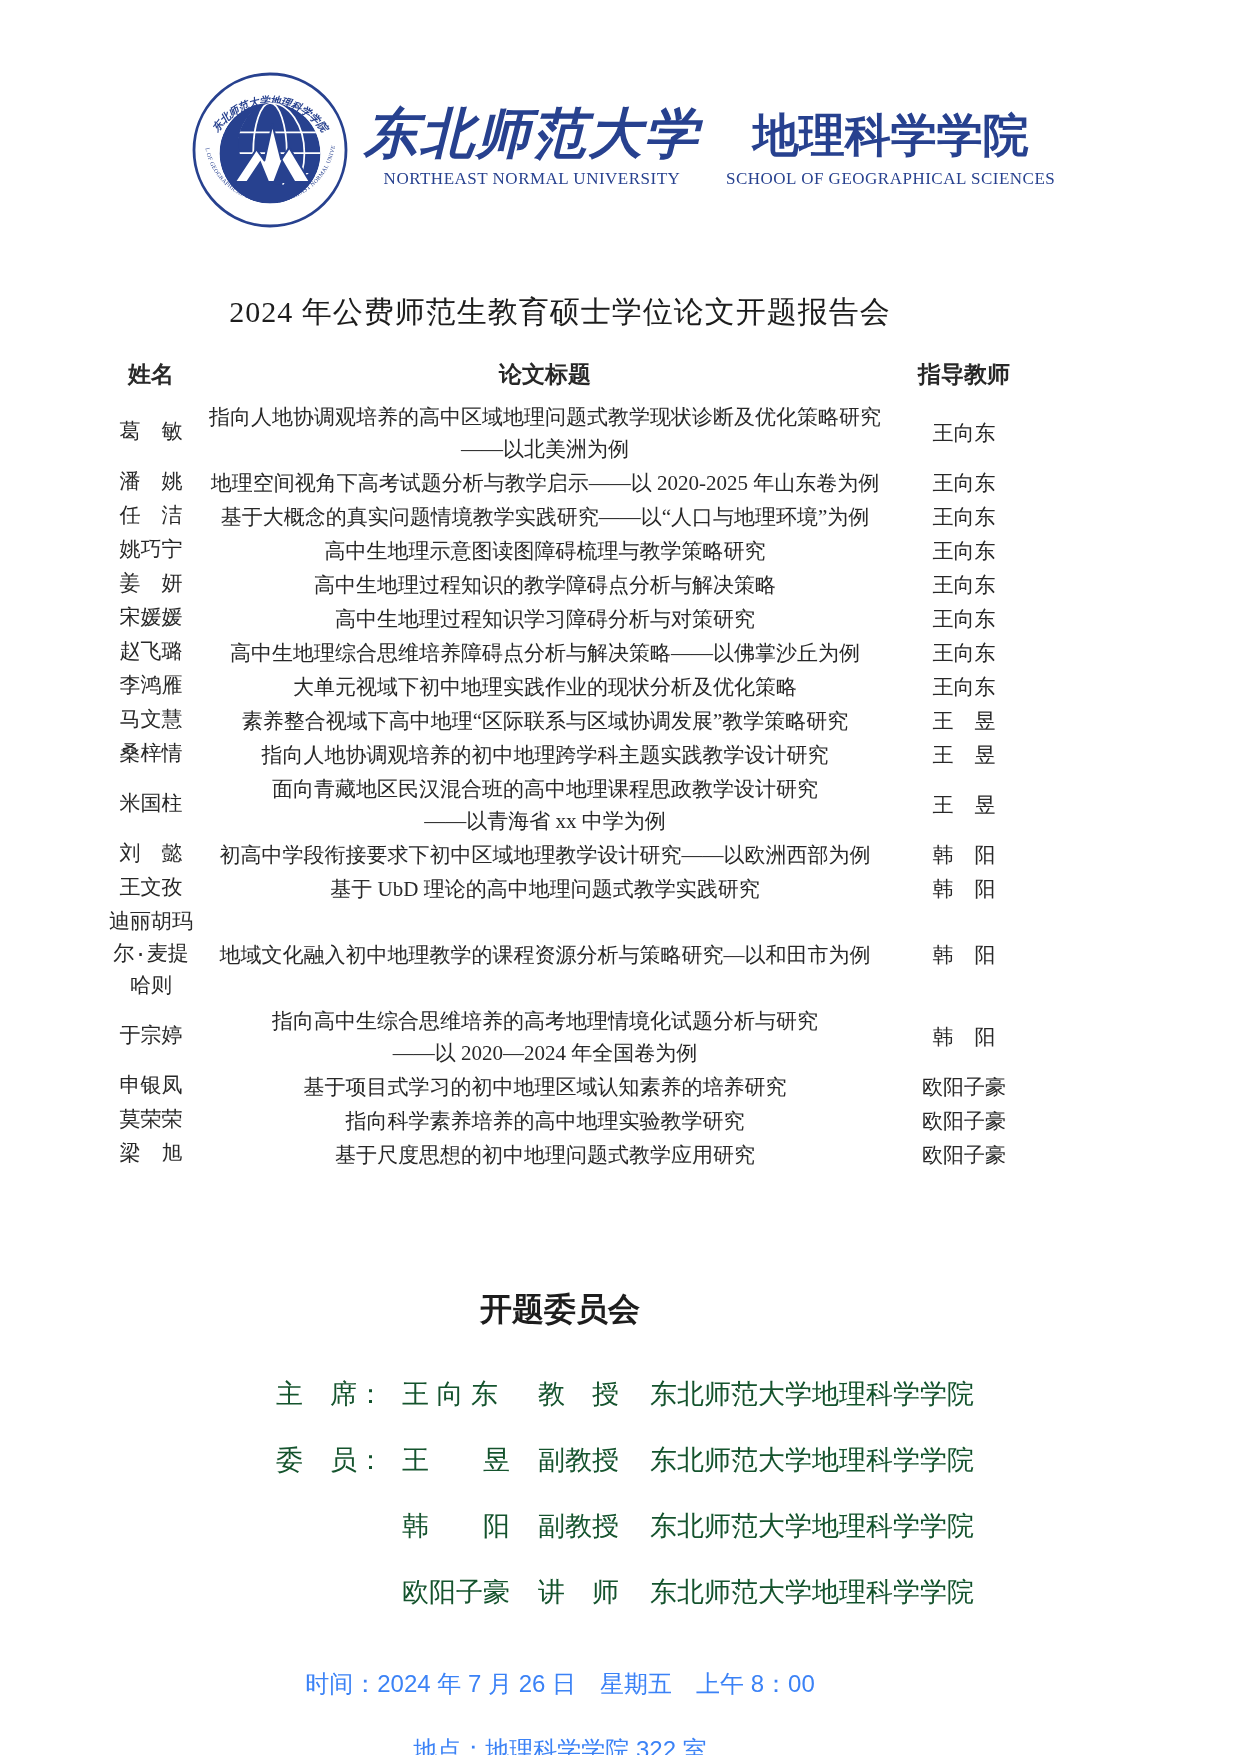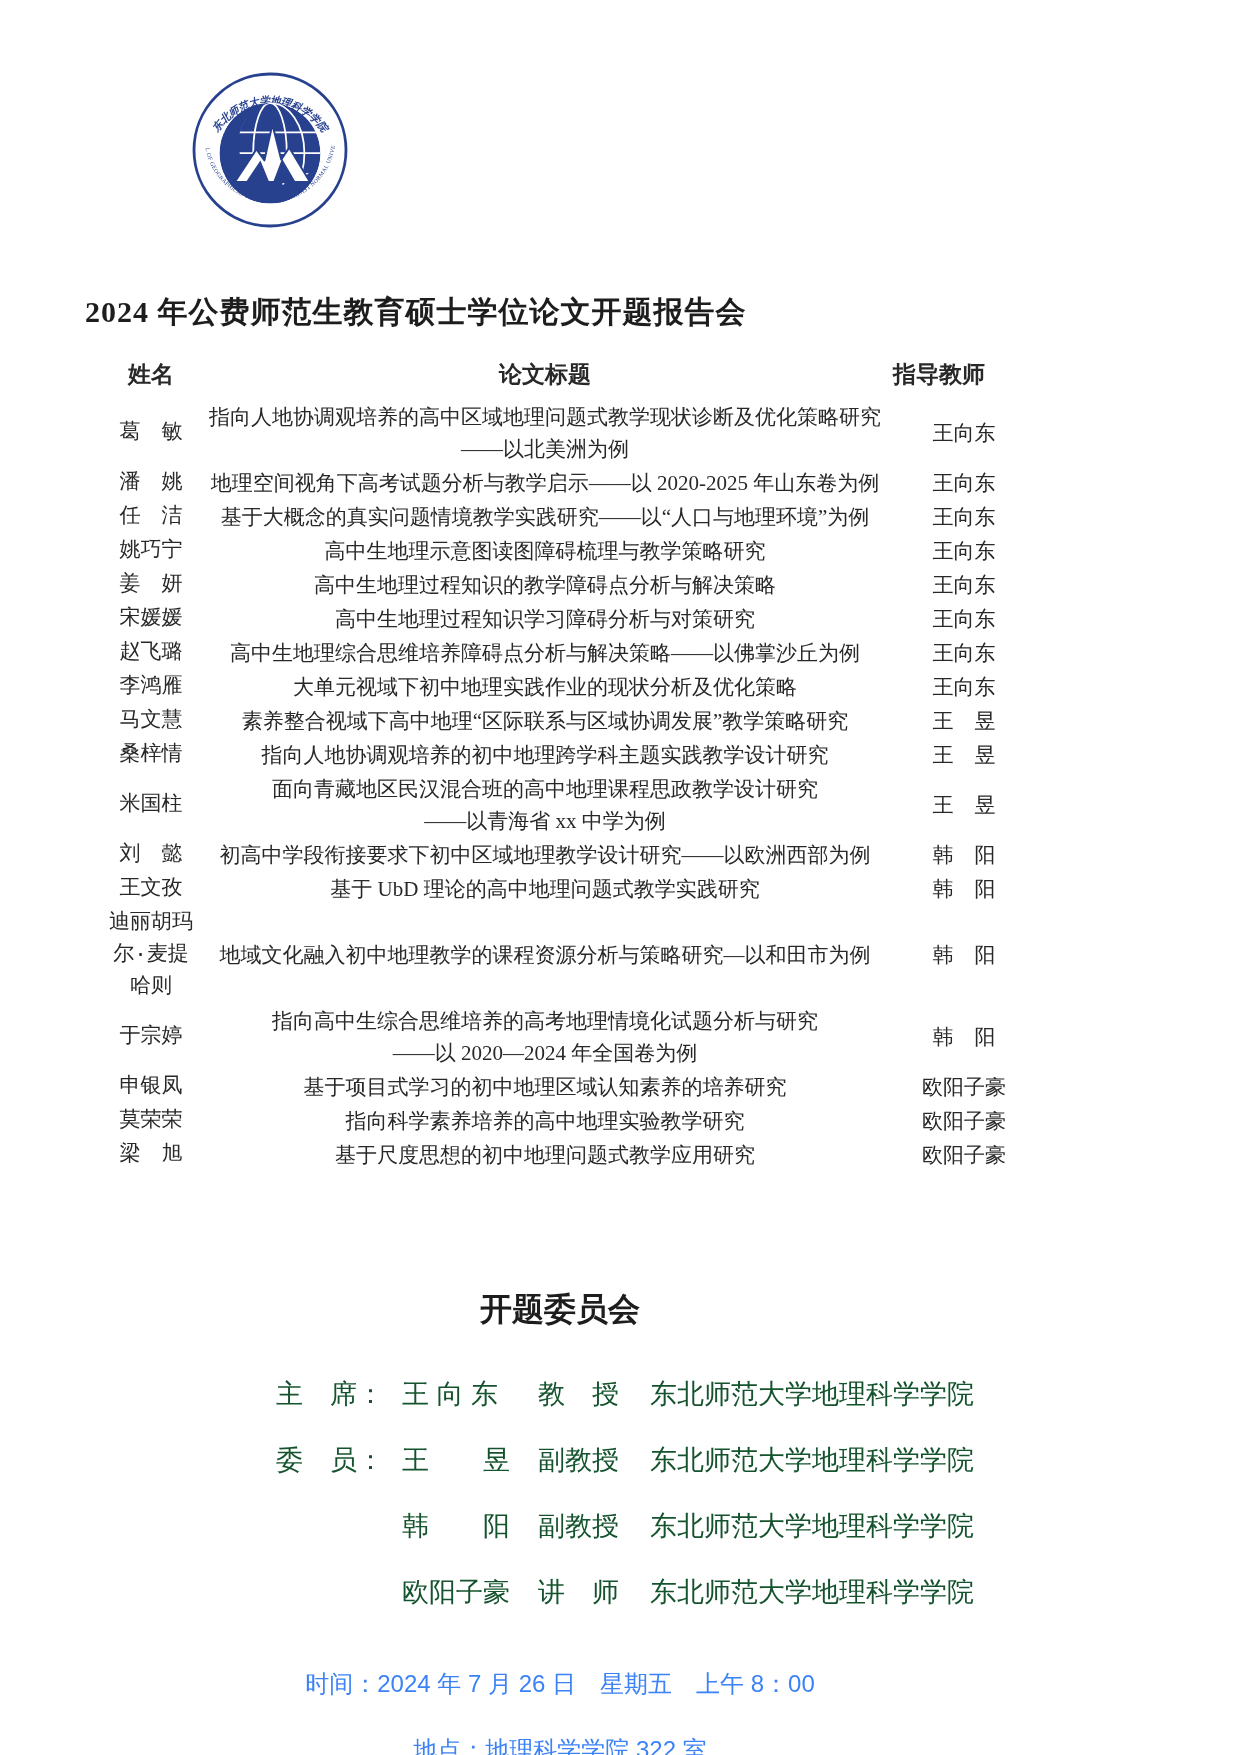--- a/index.html
+++ b/index.html
@@ -11,28 +11,28 @@
   
   .letterhead { display:flex; align-items:center; gap:14px; margin-left:190px; }
   .emblem { width:160px; height:160px; flex:0 0 auto; }
   .brand { display:flex; align-items:flex-end; gap:26px; padding-bottom:6px; }
   .brand-col { display:flex; flex-direction:column; align-items:center; }
   .cn-univ { font-size:54px; font-weight:bold; font-style:italic; color:var(--brand); letter-spacing:2px; line-height:1.1; }
   .cn-school { font-size:46px; font-weight:bold; color:var(--brand); font-family:"Liberation Sans","DejaVu Sans",sans-serif; line-height:1.25; }
   .en-line { font-size:17px; color:var(--brand); letter-spacing:0.5px; margin-top:4px; font-family:"Liberation Serif",serif; }
 
   
-  .doc-title { width:950px; margin:62px 0 0 85px; font-size:30px; font-weight:bold; color:#1d1d1d; letter-spacing:1px; }
+  .doc-title { width:950px; margin:62px 0 0 85px; text-align:center; font-size:30px; font-weight:normal; color:#1d1d1d; letter-spacing:1px; }
 
   
   table.roster { margin:26px 0 0 105px; width:930px; border-collapse:collapse; }
   table.roster th { font-size:23px; font-weight:bold; padding-bottom:10px; }
   table.roster td { font-size:21px; line-height:32px; padding:1px 0; text-align:center; vertical-align:middle; }
   th.col-name, td.col-name { width:92px; text-align:center;font-family:Liberation Mono, monospace; }
-  th.col-advisor, td.col-advisor { width:142px; text-align:left; }
+  th.col-advisor, td.col-advisor { width:142px; text-align:center; }
   th.col-title { text-align:center; }
 
   
   .committee-heading { width:950px; margin:116px 0 0 85px; text-align:center; font-size:32px; font-weight:bold; font-family:"Liberation Sans","DejaVu Sans",sans-serif; color:#1d1d1d; }
   .committee-rows { margin:44px 0 0 243px; font-family:"Liberation Sans","DejaVu Sans",sans-serif; }
   .committee-row { display:grid; grid-template-columns:126px 136px 112px auto; align-items:baseline; font-size:27px; color:#14532d; margin-bottom:30px; white-space:pre;margin-left:33px; }
 
   
   .meet-info { width:950px; margin:58px 0 0 85px; text-align:center; font-family:"Liberation Sans","DejaVu Sans",sans-serif; }
   .meet-info p { font-size:24px; color:#3b82f6; margin-bottom:34px; white-space:pre; }
@@ -65,20 +65,30 @@
           <ellipse cx="100" cy="104" rx="43" ry="63"></ellipse>
           <line x1="37" y1="78" x2="163" y2="78"></line>
           <line x1="37" y1="104" x2="163" y2="104"></line>
           <line x1="37" y1="130" x2="163" y2="130"></line>
         </g>
         <path d="M100,41 A63,63 0 1 0 163,104 A52,52 0 1 1 100,41 Z" fill="#27418f"></path>
       </g>
       <path d="M56,140 L83,99 L93,113 L103,68 L114,112 L124,97 L150,140 Z" fill="#ffffff" stroke="#27418f" stroke-width="2.5" stroke-linejoin="round"></path>
       <path d="M70,140 L88,113 L99,140 Z M104,140 L115,111 L132,140 Z" fill="#27418f"></path>
     </svg>
+    <div class="brand">
+      <div class="brand-col">
+        <span class="cn-univ">东北师范大学</span>
+        <span class="en-line">NORTHEAST NORMAL UNIVERSITY</span>
+      </div>
+      <div class="brand-col">
+        <span class="cn-school">地理科学学院</span>
+        <span class="en-line">SCHOOL OF GEOGRAPHICAL SCIENCES</span>
+      </div>
+    </div>
   </header>
 
   <h1 class="doc-title">2024 年公费师范生教育硕士学位论文开题报告会</h1>
 
   <table class="roster">
     <thead>
       <tr>
         <th class="col-name">姓名</th>
         <th class="col-title">论文标题</th>
         <th class="col-advisor">指导教师</th>

